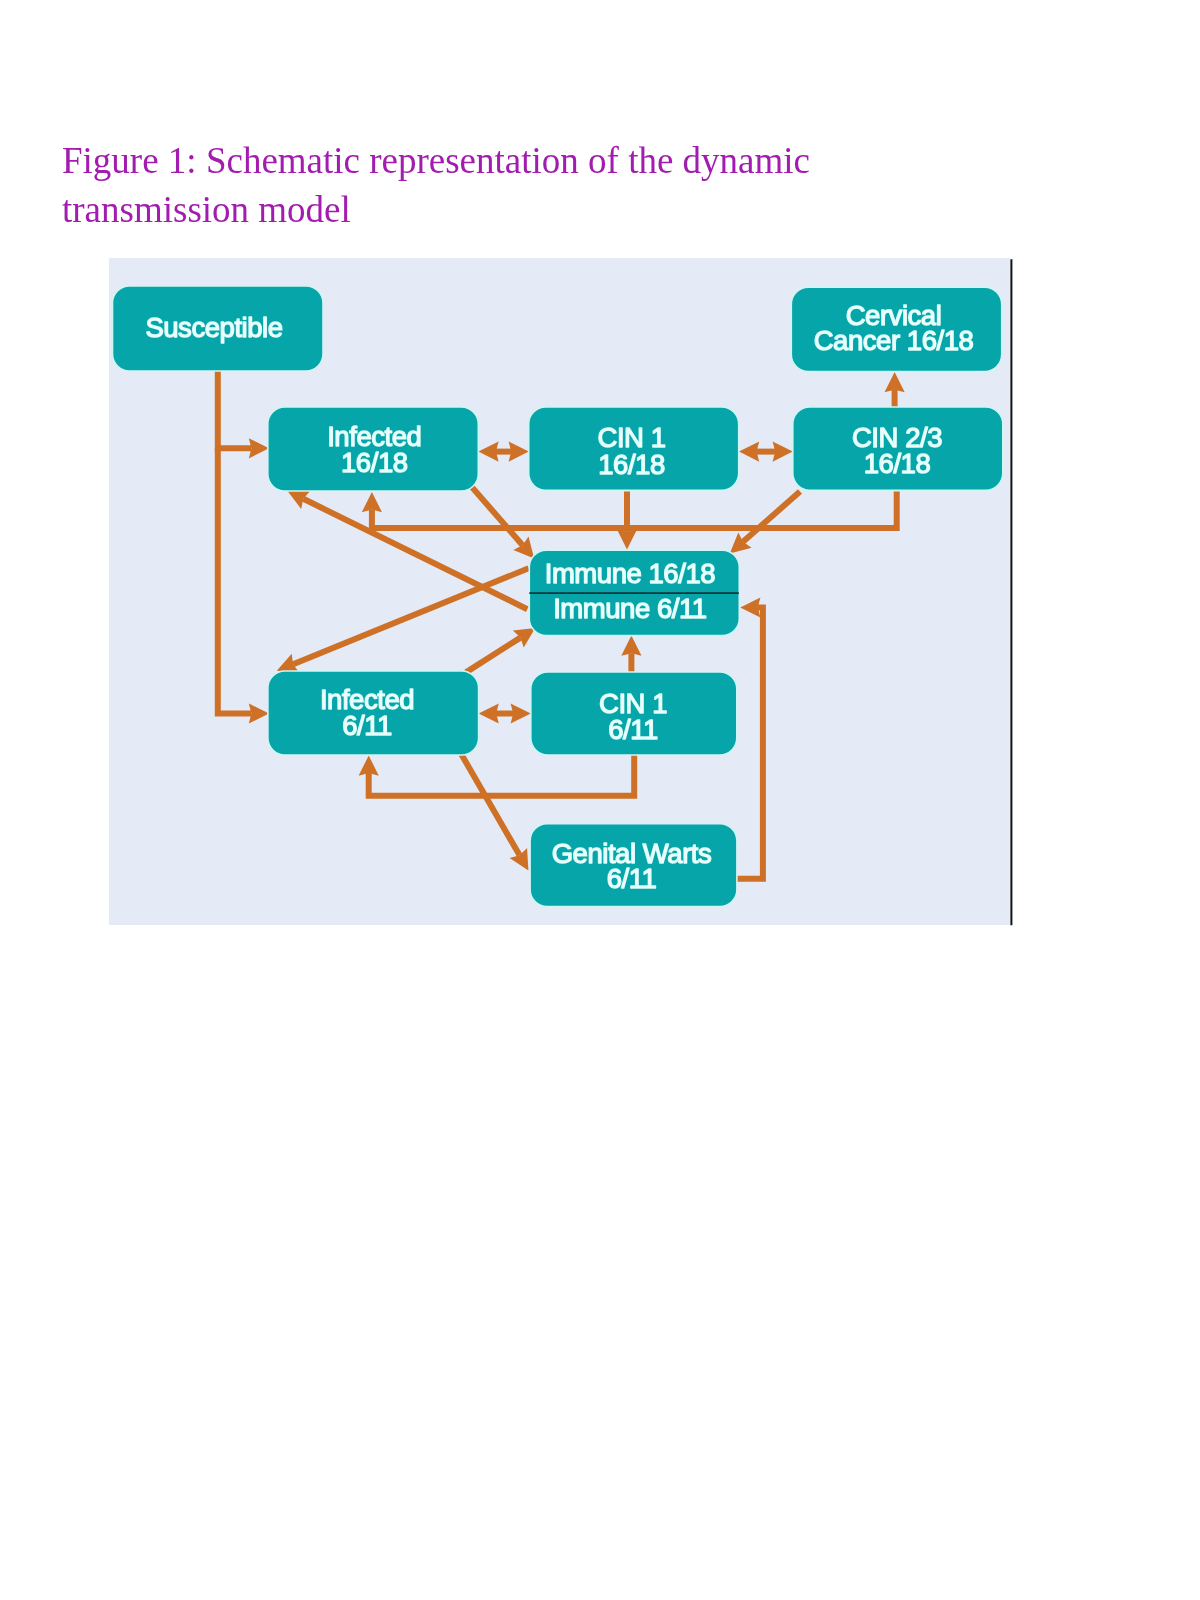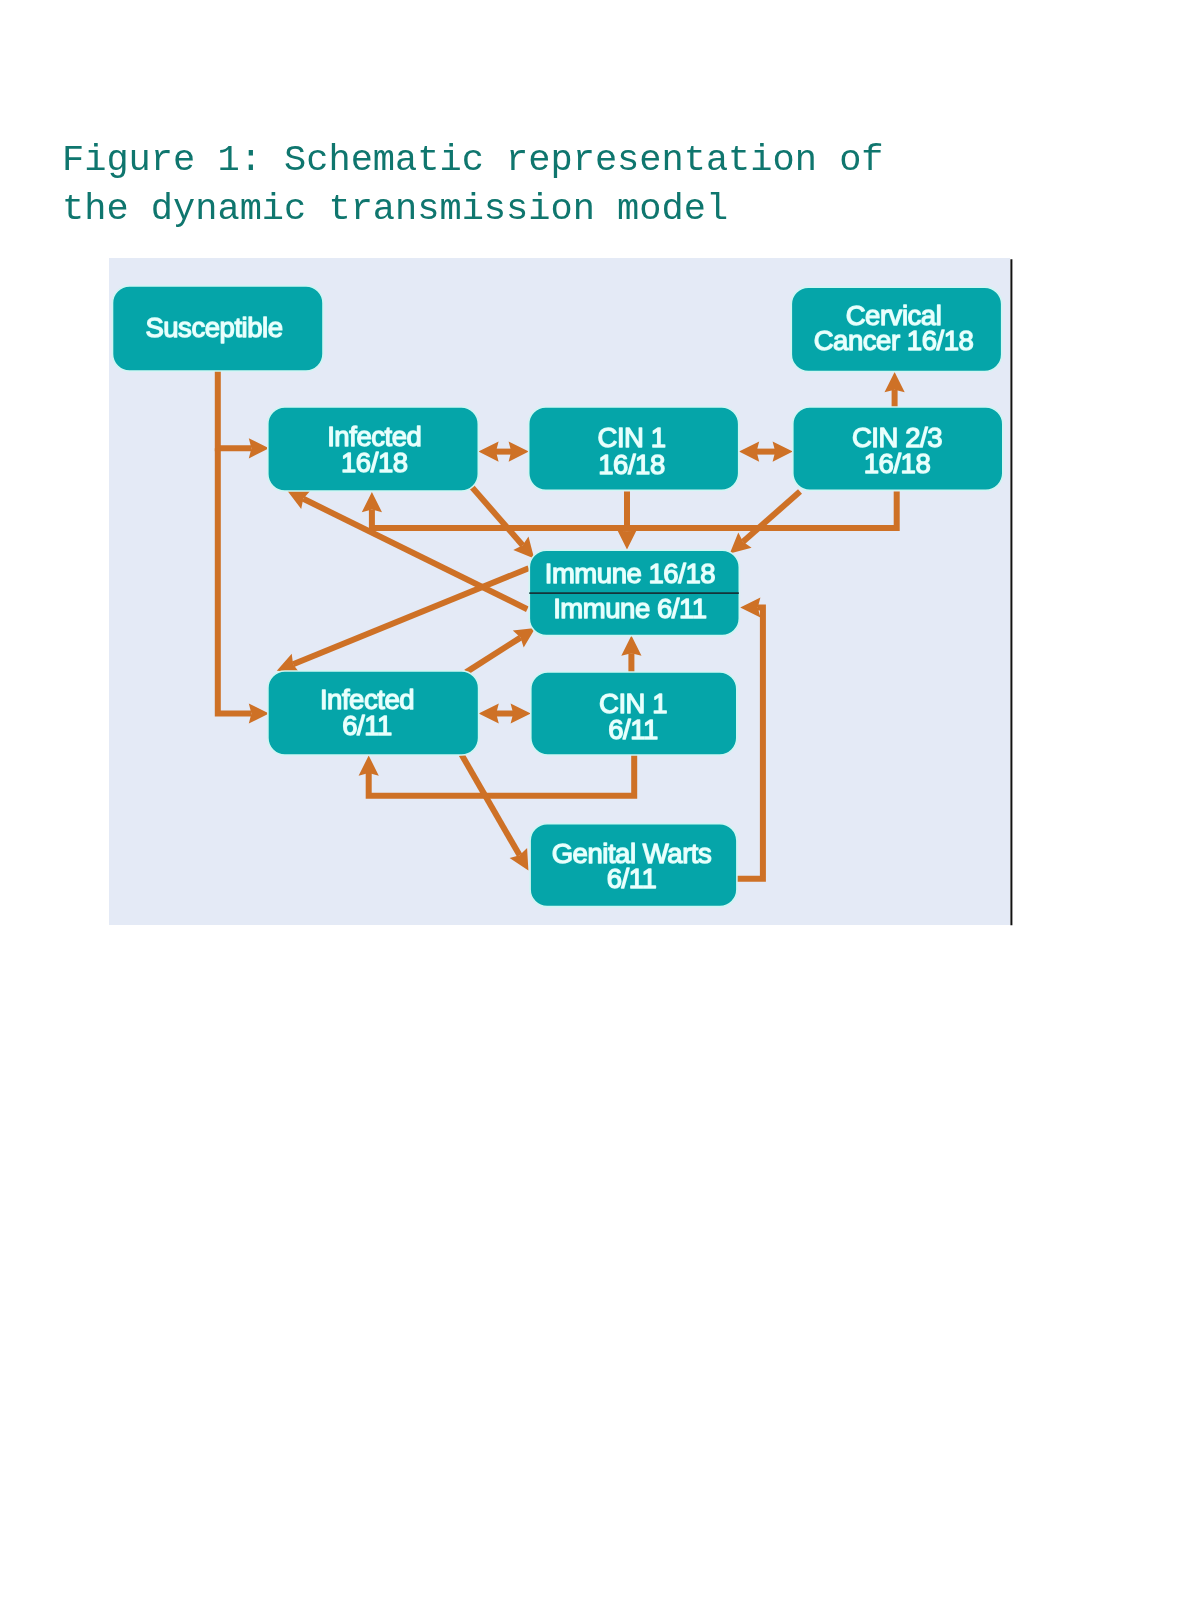--- a/index.html
+++ b/index.html
@@ -1,20 +1,20 @@
 <!DOCTYPE html>
 <html><head>
 <meta charset="utf-8">
 <style>
   html,body{margin:0;padding:0;background:#fff;}
   body{width:1200px;height:1600px;overflow:hidden;font-family:"Liberation Sans",sans-serif;}
   #page{position:relative;width:1200px;height:1600px;background:#fff;}
   #caption{position:absolute;left:62px;top:136px;width:900px;
-           font-family:Liberation Mono, monospace;font-size:37px;line-height:49px;
-           color:#0f766e;}
+           font-family:Liberation Serif, serif;font-size:37px;line-height:49px;
+           color:#a21caf;}
   #figsvg{position:absolute;left:0;top:0;width:1200px;height:1600px;}
   .panel{fill:#E4EAF6;}
   .divider{stroke:#15343a;stroke-width:1.7;}
   .edgerule{stroke:#111111;stroke-width:2.0;}
   .ln{fill:none;stroke:#CE7126;stroke-width:6;stroke-linecap:butt;stroke-linejoin:miter;}
   .hd{fill:#CE7126;stroke:none;}
   .bx{fill:#05A5A9;stroke:#CFF6F3;stroke-width:1.6;}
   .tx{fill:#EAFFFD;paint-order:stroke;stroke:#D4FBF7;stroke-width:1.4;stroke-linejoin:round;font-family:"Liberation Sans",sans-serif;font-size:27.5px;letter-spacing:-0.45px;
       text-anchor:middle;}
 </style>

